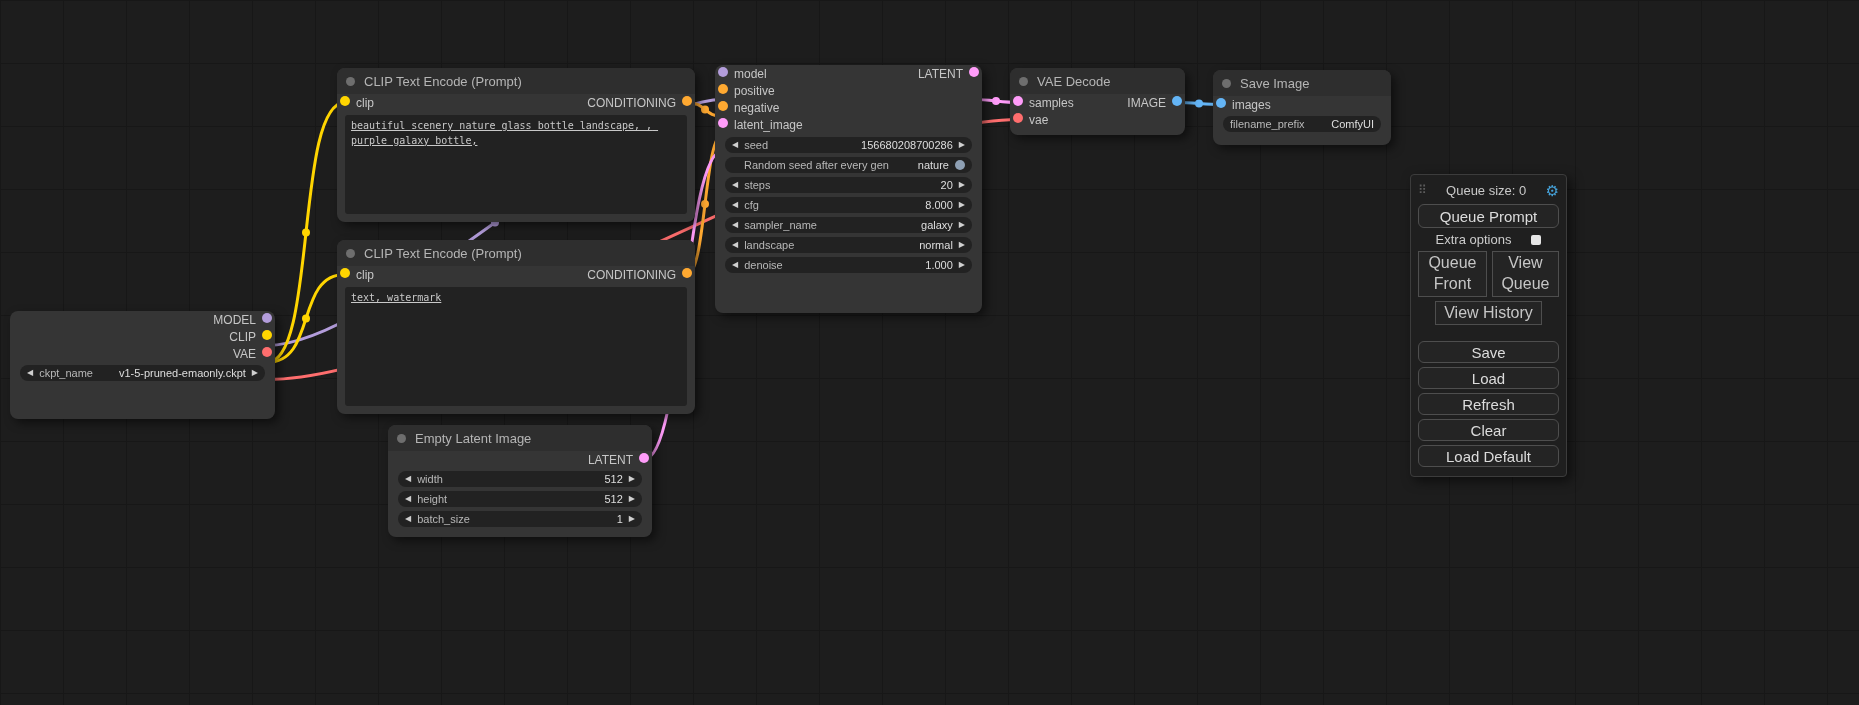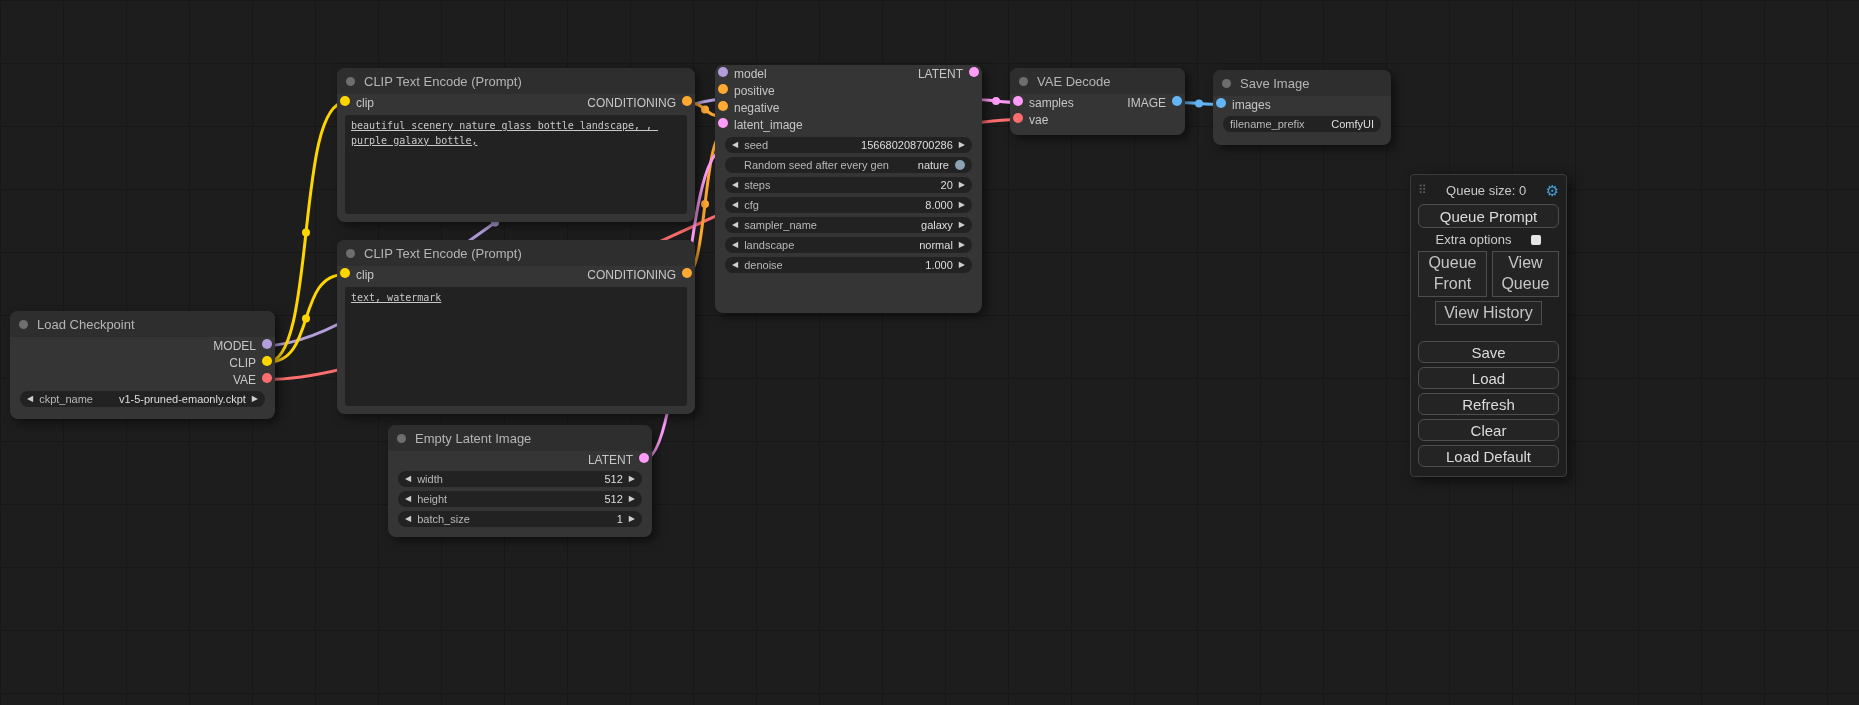--- a/index.html
+++ b/index.html
@@ -117,24 +117,20 @@
     <circle cx="642" cy="249.5" r="4" fill="#ff6e6e"></circle>
     <circle cx="705" cy="109.5" r="4" fill="#ffa931"></circle>
     <circle cx="705" cy="204" r="4" fill="#ffa931"></circle>
     <circle cx="683" cy="305" r="4" fill="#ff9cf9"></circle>
     <circle cx="996" cy="101" r="4" fill="#ff9cf9"></circle>
     <circle cx="1199" cy="103.5" r="4" fill="#64b5f6"></circle>
   </g>
 </svg>
 
 <div class="node" style="left:10px; top:311px; width:265px; height:108px;">
-  <div class="node-title">
-    <span class="collapse-dot"></span>
-    <span>Load Checkpoint</span>
-  </div>
   <div class="slot-row">
     <div class="slot out">
       <span class="slot-label">MODEL</span>
       <span class="dot c-model"></span>
     </div>
   </div>
   <div class="slot-row">
     <div class="slot out">
       <span class="slot-label">CLIP</span>
       <span class="dot c-clip"></span>

